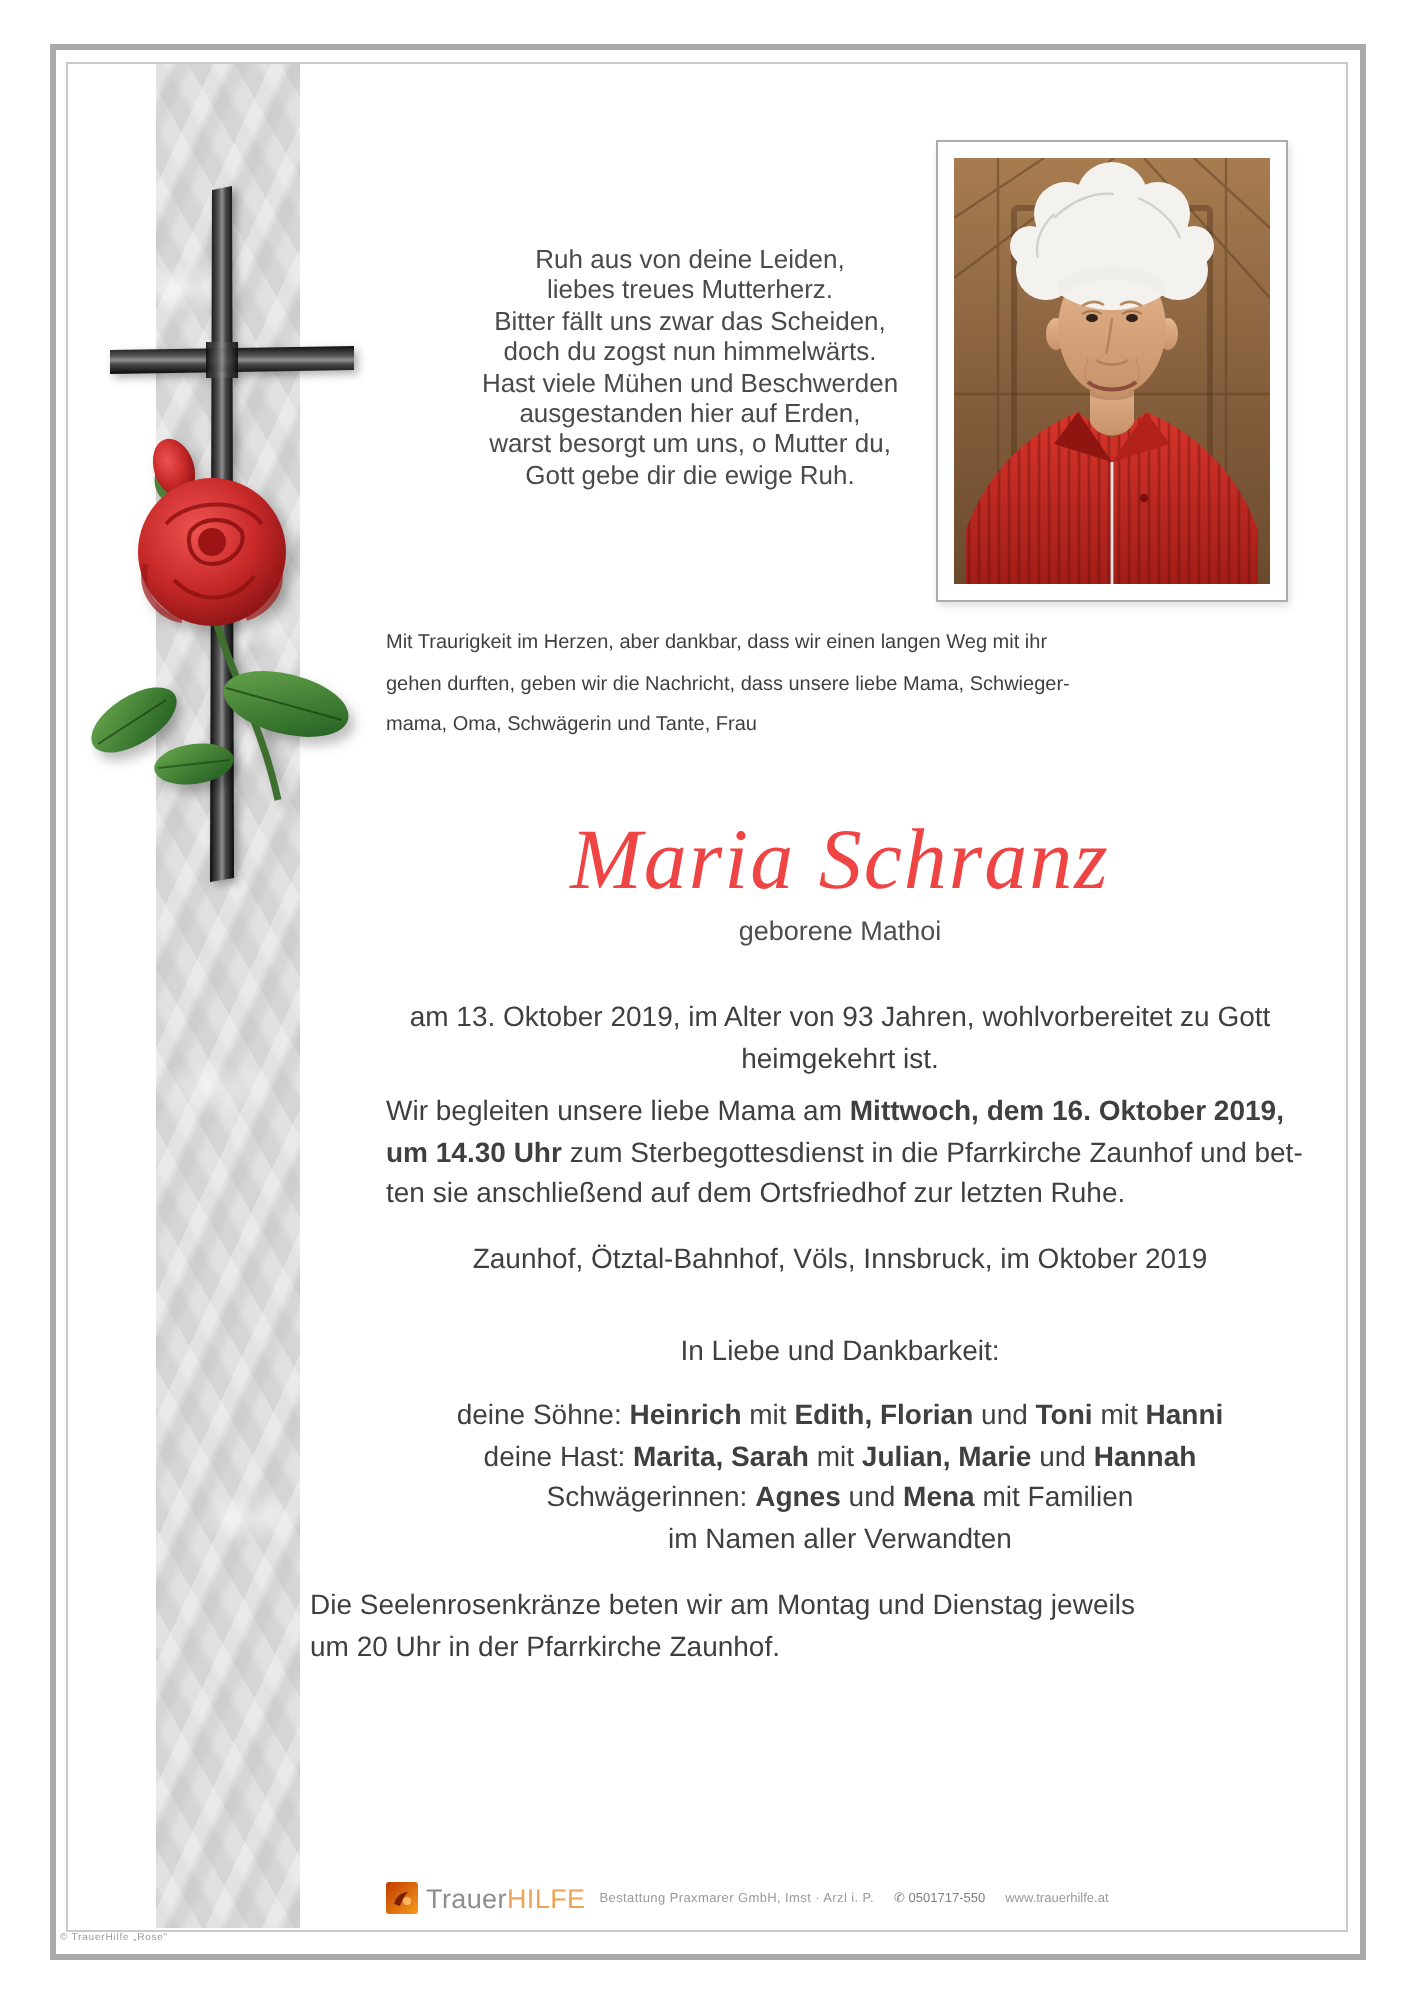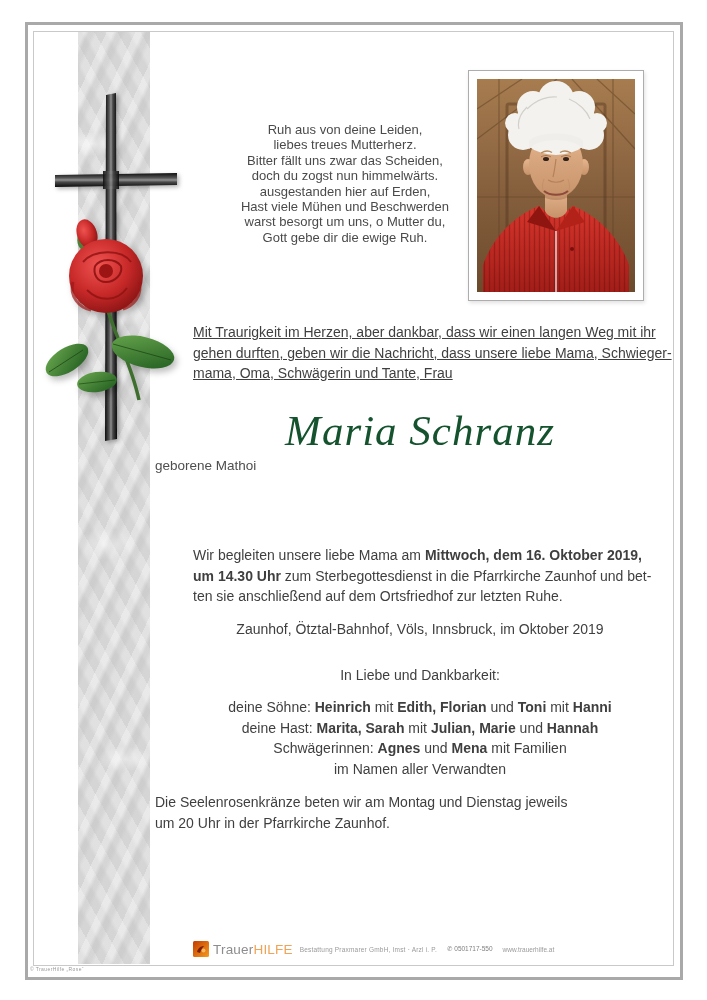--- a/index.html
+++ b/index.html
@@ -15,26 +15,26 @@
       radial-gradient(ellipse 40px 18px at 65% 78%, rgba(255,255,255,.5), transparent 70%),
       repeating-linear-gradient(115deg, rgba(255,255,255,.30) 0 6px, rgba(186,186,186,.28) 10px 14px, rgba(255,255,255,0) 18px 26px),
       repeating-linear-gradient(60deg, rgba(204,204,204,.30) 0 8px, rgba(242,242,242,.30) 12px 20px);}
   .cross{position:absolute;left:40px;top:85px;width:150px;height:365px;filter:drop-shadow(2px 2px 2px rgba(0,0,0,.30));}
   .rose{position:absolute;left:35px;top:212px;width:150px;height:195px;filter:drop-shadow(3px 4px 3px rgba(0,0,0,.25));}
   .photo-frame{position:absolute;left:468px;top:70px;width:176px;height:231px;box-sizing:border-box;
     border:1px solid #adadad;background:#fff;padding:8px;box-shadow:1px 2px 4px rgba(0,0,0,.12);}
   .photo-frame svg{display:block;width:158px;height:213px;}
   .poem{position:absolute;left:155px;top:122px;width:380px;text-align:center;
     font-size:13px;line-height:15.4px;color:#4a4a4a;}
-  .intro{position:absolute;left:193px;top:322px;width:468px;font-size:14px;line-height:20.5px;text-decoration:underline;}
+  .intro{position:absolute;left:193px;top:312px;width:468px;font-size:10px;line-height:20.5px;}
   .line{white-space:nowrap;}
   .name{position:absolute;left:155px;top:406px;width:530px;text-align:center;
     font-family:"Liberation Serif","DejaVu Serif",serif;font-style:italic;font-weight:400;
-    font-size:43px;color:#14532d;letter-spacing:1px;}
-  .maiden{position:absolute;left:155px;top:458px;width:530px;font-size:13.5px;color:#4e4e4e;}
+    font-size:43px;color:#ef4444;letter-spacing:1px;}
+  .maiden{position:absolute;left:155px;top:458px;width:530px;text-align:center;font-size:13.5px;color:#4e4e4e;}
   .death{position:absolute;left:155px;top:498px;width:530px;text-align:center;font-size:14px;line-height:20.5px;}
   .funeral{position:absolute;left:193px;top:545px;width:468px;font-size:14px;line-height:20.5px;}
   .places{position:absolute;left:155px;top:621px;width:530px;text-align:center;font-size:14px;}
   .thanks{position:absolute;left:155px;top:667px;width:530px;text-align:center;font-size:14px;}
   .family{position:absolute;left:155px;top:697px;width:530px;text-align:center;font-size:14px;line-height:20.5px;}
   .rosary{position:absolute;left:155px;top:792px;width:530px;text-align:left;font-size:14px;line-height:20.5px;}
   .b{font-weight:bold;}
   .footer{position:absolute;left:193px;top:941px;width:460px;display:flex;align-items:center;}
   .logo-icon{width:16px;height:16px;flex:0 0 auto;}
   .brand{font-size:13.5px;letter-spacing:.2px;margin-left:4px;white-space:nowrap;}
@@ -177,35 +177,39 @@
       <path d="M91,100 C93,106 93,110 91,113" stroke="#c08a62" fill="none" stroke-width="1" opacity="0.6"></path>
       <path d="M67,112 C73,117 85,117 91,112" stroke="#8e4a3c" stroke-width="2" fill="none"></path>
     </svg>
   </div>
 
   <div class="poem">
     <div>Ruh aus von deine Leiden,</div>
     <div>liebes treues Mutterherz.</div>
     <div>Bitter fällt uns zwar das Scheiden,</div>
     <div>doch du zogst nun himmelwärts.</div>
+    <div>Hast viele Mühen und Beschwerden</div>
     <div>ausgestanden hier auf Erden,</div>
-    <div>Hast viele Mühen und Beschwerden</div>
     <div>warst besorgt um uns, o Mutter du,</div>
     <div>Gott gebe dir die ewige Ruh.</div>
   </div>
 
   <div class="intro">
     <div class="line">Mit Traurigkeit im Herzen, aber dankbar, dass wir einen langen Weg mit ihr</div>
     <div class="line">gehen durften, geben wir die Nachricht, dass unsere liebe Mama, Schwieger-</div>
     <div class="line">mama, Oma, Schwägerin und Tante, Frau</div>
   </div>
 
   <div class="name">Maria Schranz</div>
   <div class="maiden">geborene Mathoi</div>
 
+  <div class="death">
+    <div>am 13. Oktober 2019, im Alter von 93 Jahren, wohlvorbereitet zu Gott</div>
+    <div>heimgekehrt ist.</div>
+  </div>
 
   <div class="funeral">
     <div class="line"><span>Wir begleiten unsere liebe Mama am </span><span class="b">Mittwoch, dem 16. Oktober 2019,</span></div>
     <div class="line"><span class="b">um 14.30 Uhr</span><span> zum Sterbegottesdienst in die Pfarrkirche Zaunhof und bet-</span></div>
     <div class="line"><span>ten sie anschließend auf dem Ortsfriedhof zur letzten Ruhe.</span></div>
   </div>
 
   <div class="places">Zaunhof, Ötztal-Bahnhof, Völs, Innsbruck, im Oktober 2019</div>
   <div class="thanks">In Liebe und Dankbarkeit:</div>
 

